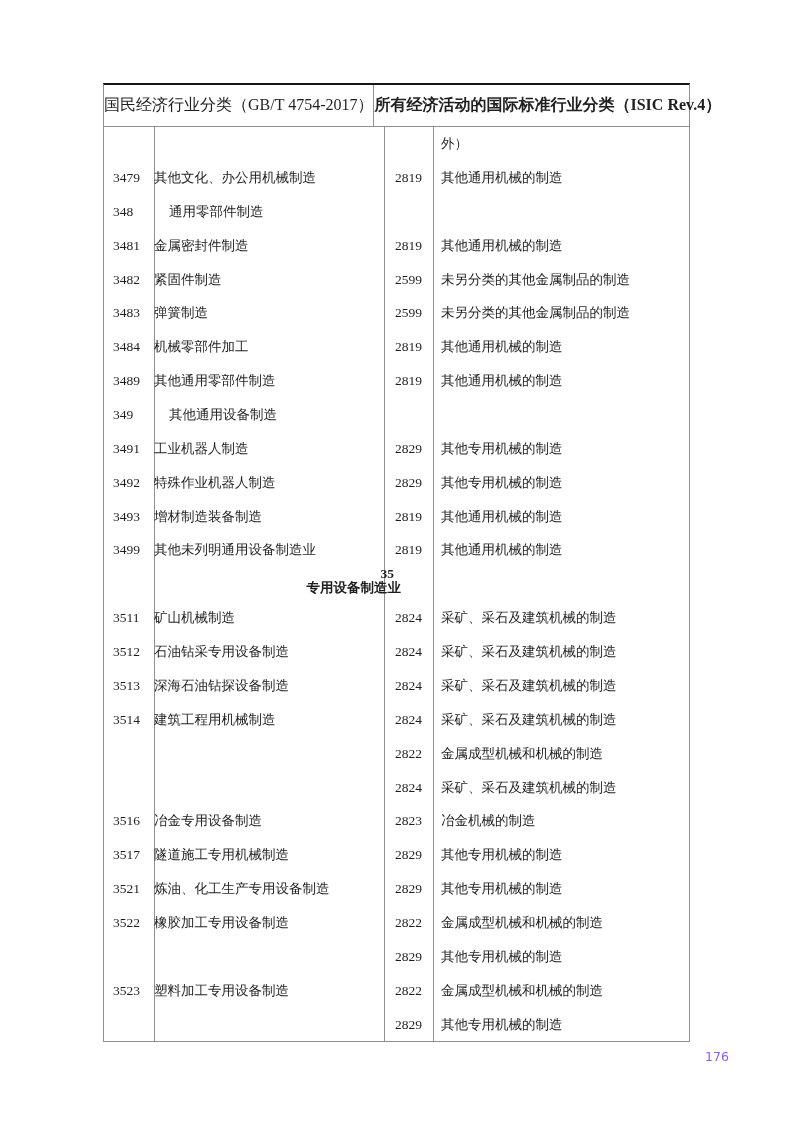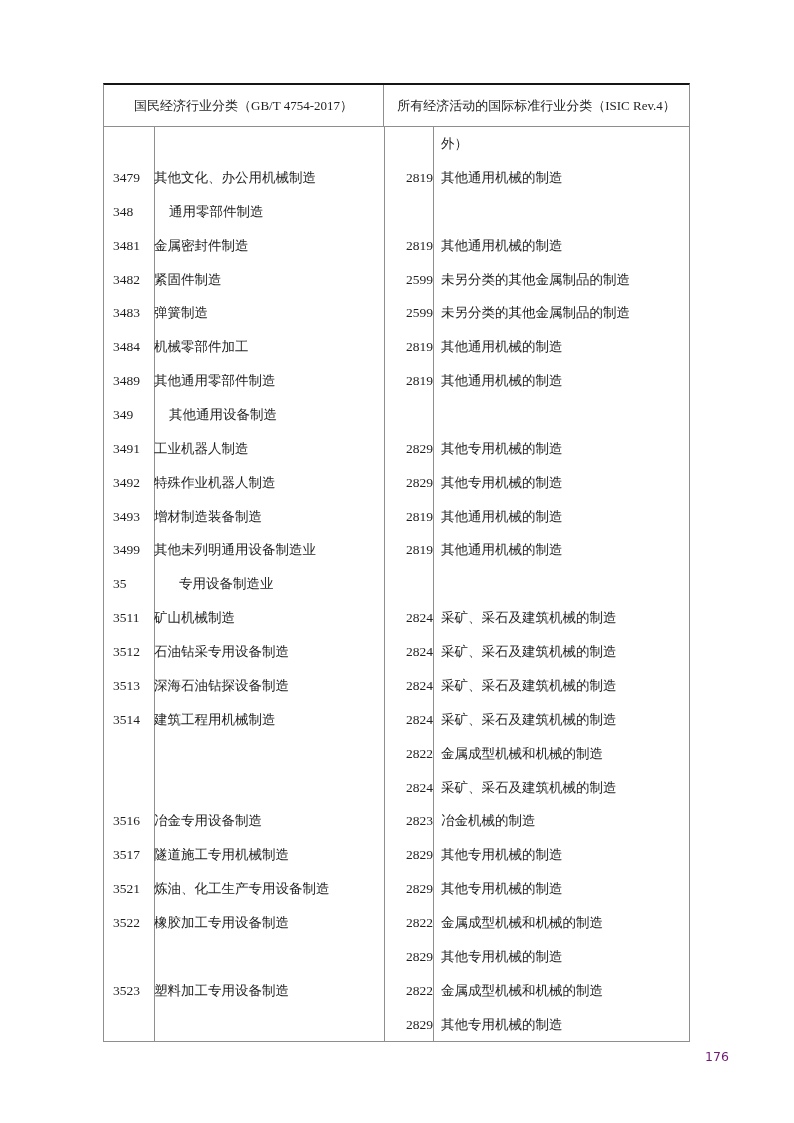--- a/index.html
+++ b/index.html
@@ -1,42 +1,42 @@
 <!DOCTYPE html>
 <html><head>
 <meta charset="utf-8">
 <style>
   html,body{margin:0;padding:0;background:#fff;}
   .page{position:relative;width:794px;height:1123px;background:#ffffff;overflow:hidden;
         font-family:"Liberation Serif","DejaVu Serif",serif;color:#1f1f1f;}
   .doc-table{position:absolute;left:103px;top:83px;width:587px;height:959px;box-sizing:border-box;
         border-top:2px solid #151515;border-left:1px solid #8f8f8f;border-right:1px solid #8f8f8f;border-bottom:1px solid #8f8f8f;}
-  .tbl-header{height:42px;display:flex;box-sizing:border-box;border-bottom:1px solid #8f8f8f;font-size:13px;}
+  .tbl-header{height:42px;display:flex;box-sizing:border-box;border-bottom:1px solid #8f8f8f;font-size:16px;}
   .th-left{width:280px;box-sizing:border-box;border-right:1px solid #8f8f8f;
         display:flex;align-items:center;justify-content:center;white-space:nowrap;}
-  .th-right{flex:1;display:flex;align-items:center;justify-content:center;white-space:nowrap;}
+  .th-right{flex:1;display:flex;align-items:center;justify-content:center;white-space:nowrap;font-weight:bold;}
   .tbl-body{position:relative;height:calc(100% - 42px);}
   .vline{position:absolute;top:0;bottom:0;width:1px;background:#8f8f8f;}
   .vline-1{left:50px;}
   .vline-2{left:280px;}
   .vline-3{left:329px;}
   .rows{position:absolute;left:0;top:0;right:0;bottom:0;display:flex;flex-direction:column;}
   .row{flex:1;display:flex;align-items:center;font-size:13.5px;line-height:1;}
   .c{box-sizing:border-box;}
   .c-gbcode{width:50px;padding-left:9px;}
   .c-gbname{width:230px;white-space:nowrap;overflow:hidden;}
-  .c-isiccode{width:49px;text-align:right;}
+  .c-isiccode{width:49px;text-align:center;}
   .c-isicdesc{flex:1;padding-left:8px;white-space:nowrap;}
-  .lvl1{font-weight:normal;}
+  .lvl1{font-weight:bold;flex-direction:column;}
   .lvl1 .c-gbname{padding-left:25px;}
   .lvl2 .c-gbname{padding-left:15px;}
   .lvl3 .c-gbname{}
   .condensed .c-gbname{letter-spacing:-1.5px;}
   .page-number{position:absolute;left:700px;top:1049px;width:34px;text-align:center;
-        font-family:"DejaVu Sans","Liberation Sans",sans-serif;font-size:12.5px;color:#701a75;}
+        font-family:"DejaVu Sans","Liberation Sans",sans-serif;font-size:12.5px;color:#8b5cf6;}
 </style>
 </head>
 <body>
 
 <div class="page">
 
   <div class="doc-table">
 
     <div class="tbl-header">
       <div class="th-left">国民经济行业分类（GB/T 4754-2017）</div>

